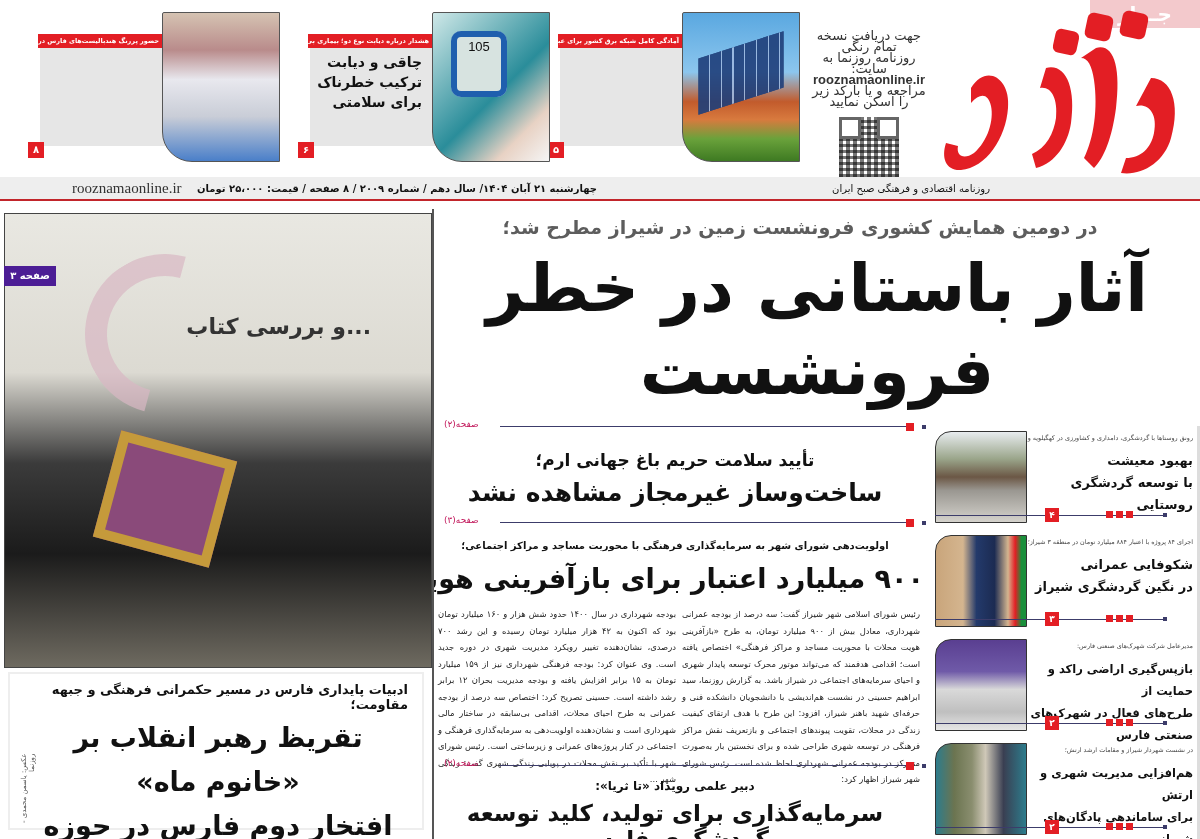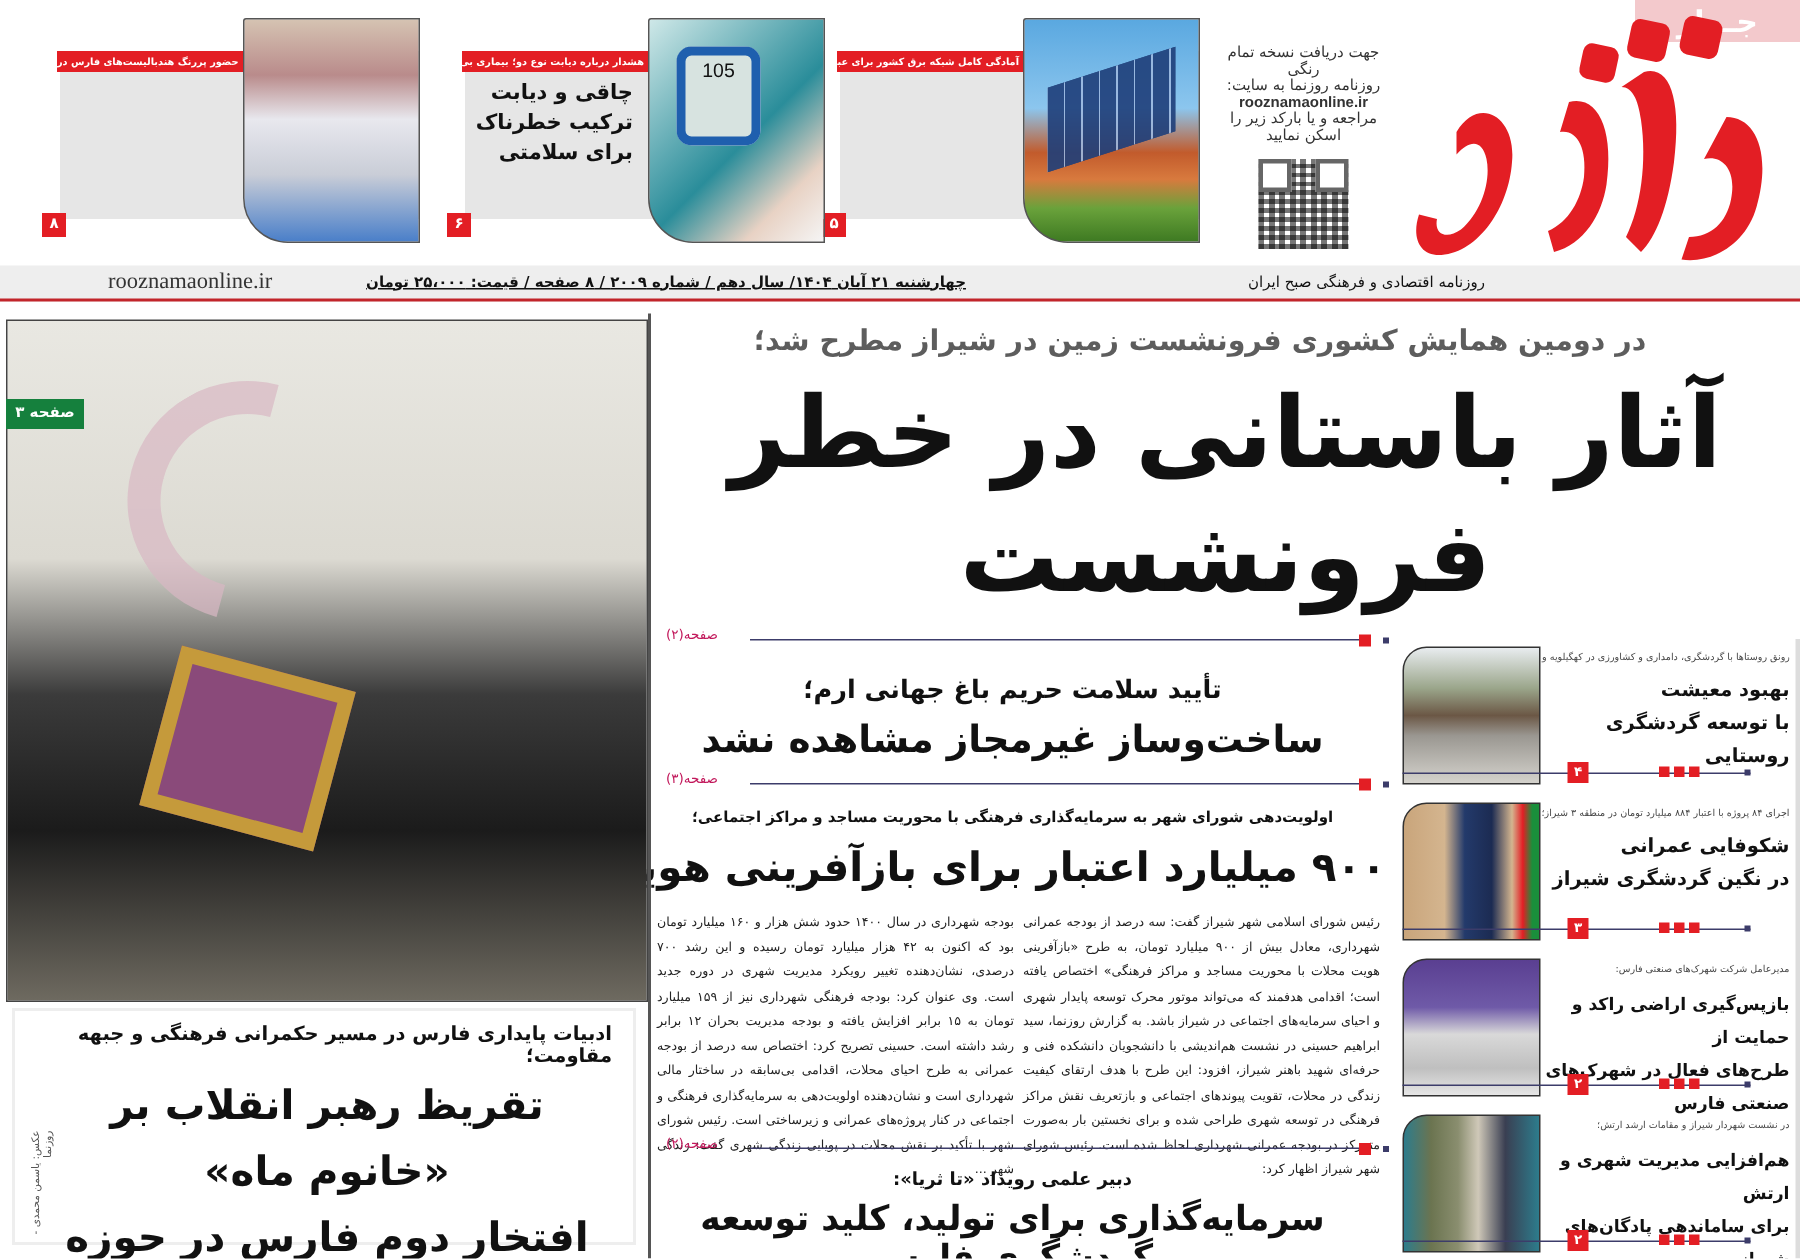--- a/index.html
+++ b/index.html
@@ -6,21 +6,21 @@
   html, body { width: 1200px; height: 839px; overflow: hidden; background: #ffffff; }
   body { font-family: "DejaVu Sans", sans-serif; position: relative; direction: rtl; color: #111; }
 
   
   .masthead { position: absolute; left: 0; top: 0; width: 1200px; height: 178px; }
   .logo-wrap { position: absolute; right: 0; top: 0; width: 400px; height: 178px; }
   .jaar-strip { position: absolute; right: 0; top: 0; width: 110px; height: 28px; background: #f3c9cc; color: #fff; font-weight: bold; font-size: 20px; display: flex; align-items: center; justify-content: center; letter-spacing: 4px; }
   .logo { position: absolute; right: 14px; top: 8px; width: 250px; height: 170px; }
   .logo svg { width: 100%; height: 100%; }
   .qr-box { position: absolute; right: 272px; top: 30px; width: 118px; text-align: center; }
-  .qr-text { font-size: 10px; line-height: 11px; color: #333; }
+  .qr-text { font-size: 13px; line-height: 11px; color: #333; }
   .qr-text .site { font-family: "Liberation Sans", sans-serif; font-weight: bold; direction: ltr; display: block; }
   .qr-code { width: 60px; height: 60px; margin: 10px auto 0; background:
       repeating-linear-gradient(90deg, #777 0 4px, #fff 4px 7px),
       repeating-linear-gradient(0deg, #777 0 3px, #fff 3px 6px);
       background-blend-mode: multiply; position: relative; }
   .qr-code::before, .qr-code::after { content: ""; position: absolute; width: 16px; height: 16px; border: 3px solid #666; background: #fff; }
   .qr-code::before { left: 0; top: 0; }
   .qr-code::after { right: 0; top: 0; }
 
   .teaser { position: absolute; top: 12px; height: 150px; }
@@ -35,21 +35,21 @@
 
   .ph-solar { background: linear-gradient(180deg, #5aa8e0 0%, #8cc6ee 40%, #c25b2c 60%, #d87a3e 72%, #6aa23b 85%, #3e7a22 100%); }
   .ph-solar::after { content: ""; position: absolute; left: 18px; top: 30px; width: 80px; height: 60px; background: repeating-linear-gradient(90deg, #1f3f7a 0 10px, #9cb8df 10px 11px), #1f3f7a; transform: skewX(-20deg) rotate(-20deg); opacity: .9; }
   .ph-diabetes { background: linear-gradient(135deg, #cfe8e8 0%, #2a8d9a 55%, #e8d2c4 80%, #f5f5f5 100%); }
   .ph-diabetes::after { content: "105"; position: absolute; left: 18px; top: 18px; width: 56px; height: 58px; background: #1f5fae; border-radius: 10px; color: #111; font-family: "Liberation Sans", sans-serif; font-size: 13px; text-align: center; padding-top: 8px; box-shadow: inset 0 0 0 6px #1f5fae, inset 0 0 0 30px #d7e3e0; direction: ltr; }
   .ph-handball { background: linear-gradient(180deg, #d5c3b2 0%, #b98b8b 25%, #e8e8ee 45%, #c9cdd7 70%, #4a7fc9 100%); }
 
   
   .infobar { position: absolute; left: 0; top: 177px; width: 1200px; height: 24px; background: #eeeeee; border-bottom: 2px solid #c2252b; display: flex; align-items: center; }
   .infobar .tagline { position: absolute; right: 210px; font-size: 10px; color: #111; }
-  .infobar .issue { position: absolute; right: 556px; font-size: 10px; color: #111; font-weight: bold; text-decoration: underline; }
+  .infobar .issue { position: absolute; right: 603px; font-size: 10px; color: #111; font-weight: bold; }
   .infobar .site { position: absolute; left: 72px; font-family: "Liberation Serif", serif; font-size: 15px; color: #333; direction: ltr; }
 
   
   .main-kicker { position: absolute; right: 40px; top: 216px; width: 720px; text-align: center; font-size: 19px; font-weight: bold; color: #5d5d5d; }
   .main-title { position: absolute; right: 6px; top: 248px; width: 754px; text-align: center; font-size: 66px; font-weight: bold; color: #111; letter-spacing: -1px; line-height: 1.25; }
 
   
   .sep { position: absolute; height: 12px; }
   .sep .line { position: absolute; left: 60px; right: 14px; top: 5px; height: 1px; background: #3c3c6a; }
   .sep .sq { position: absolute; right: 14px; top: 2px; width: 8px; height: 8px; background: #e31e24; }
@@ -76,21 +76,21 @@
   .ph-meeting { background: linear-gradient(180deg, #5a3f91 0%, #6f5aa8 35%, #d9d9d9 55%, #bfbfbf 80%, #e6e6e6 100%); }
   .ph-army { background: linear-gradient(90deg, #2d7c8c 0%, #6b7450 20%, #8a8e6f 40%, #cfc8b8 55%, #3a3f52 75%, #2d7c8c 100%); }
 
   
   .photo-story { position: absolute; left: 0; top: 209px; width: 434px; height: 630px; border-right: 2px solid #555; }
   .big-photo { position: absolute; left: 4px; top: 4px; width: 428px; height: 455px; border: 1px solid #444; overflow: hidden;
      background: linear-gradient(180deg, #e9e8e2 0%, #dcdad2 35%, #3b3b3b 55%, #1b1b1b 75%, #6e6a60 100%); }
   .big-photo .banner-text { position: absolute; right: 60px; top: 100px; font-size: 22px; font-weight: bold; color: #333; }
   .big-photo .arc { position: absolute; left: 80px; top: 40px; width: 160px; height: 160px; border-radius: 50%; border: 22px solid #d9b8c4; border-right-color: transparent; border-bottom-color: transparent; transform: rotate(-30deg); opacity: .7; }
   .big-photo .frame { position: absolute; left: 100px; top: 230px; width: 120px; height: 110px; border: 10px solid #c59a3b; background: #8a4a7a; transform: rotate(15deg); }
-  .page-badge { position: absolute; left: 4px; top: 57px; width: 52px; height: 20px; background: #15803d; color: #fff; font-size: 10px; font-weight: bold; text-align: center; line-height: 20px; }
+  .page-badge { position: absolute; left: 4px; top: 57px; width: 52px; height: 20px; background: #4c1d95; color: #fff; font-size: 10px; font-weight: bold; text-align: center; line-height: 20px; }
   .ps-box { position: absolute; left: 8px; top: 463px; width: 416px; height: 158px; background: #fff; border: 2px solid #eee; }
   .ps-kicker { position: absolute; right: 14px; top: 8px; width: 390px; text-align: right; font-size: 13px; font-weight: bold; color: #111; }
   .ps-title { position: absolute; right: 14px; top: 42px; width: 380px; text-align: center; font-size: 27px; line-height: 44px; font-weight: bold; color: #111; }
   .ps-credit { position: absolute; left: 10px; top: 80px; font-size: 7px; color: #555; writing-mode: vertical-rl; transform: rotate(180deg); }
 </style>
 </head>
 <body>
 
 <div class="masthead">
   <div class="logo-wrap">
@@ -246,20 +246,21 @@
     <div class="rsq" style="right:84px;"></div>
     <div class="rsq" style="right:74px;"></div>
     <div class="rsq" style="right:64px;"></div>
     <div class="rdot"></div>
   </div>
 </div>
 
 <div class="photo-story">
   <div class="big-photo">
     <div class="arc"></div>
+    <div class="banner-text">...و بررسی کتاب</div>
     <div class="frame"></div>
   </div>
   <div class="page-badge">صفحه ۳</div>
   <div class="ps-box">
     <div class="ps-kicker">ادبیات پایداری فارس در مسیر حکمرانی فرهنگی و جبهه مقاومت؛</div>
     <div class="ps-title">
       <div>تقریظ رهبر انقلاب بر «خانوم ماه»</div>
       <div>افتخار دوم فارس در حوزه ادبیات شهدا</div>
     </div>
     <div class="ps-credit">عکس: یاسمن محمدی - روزنما</div>

